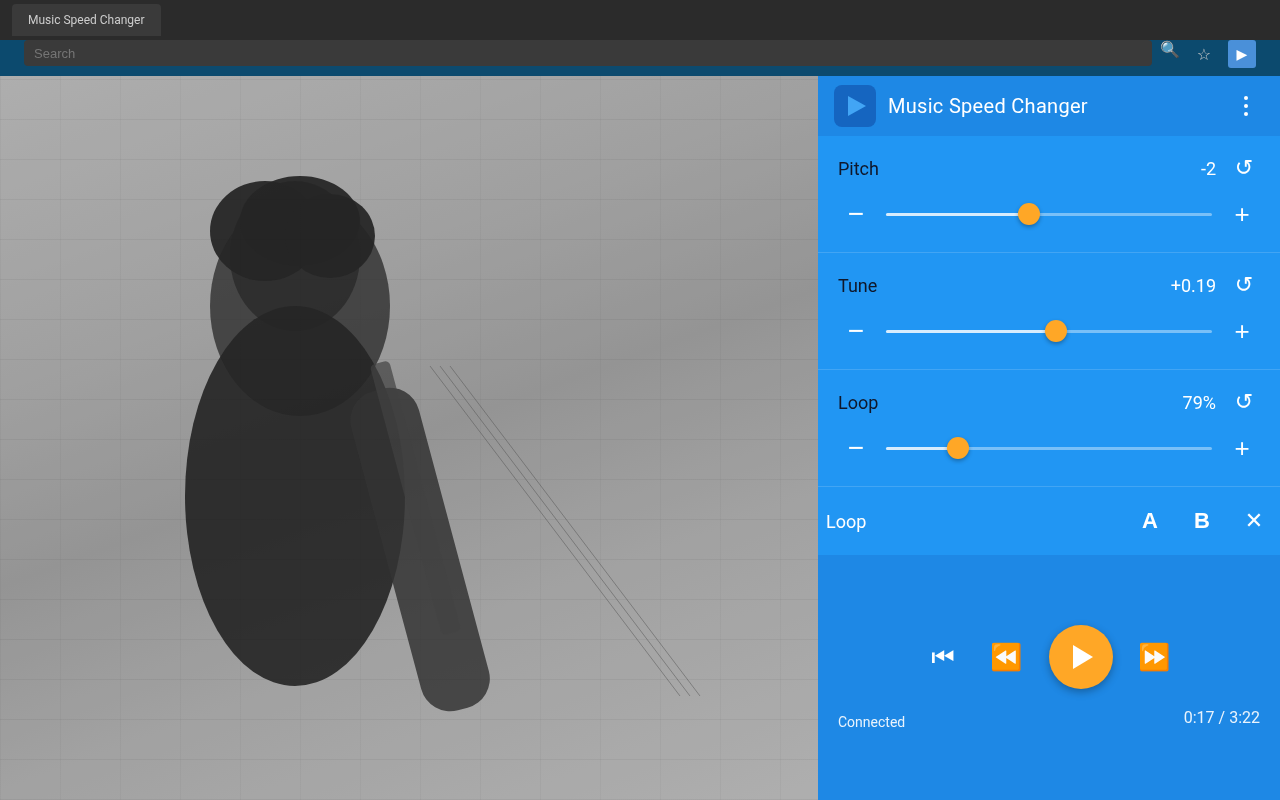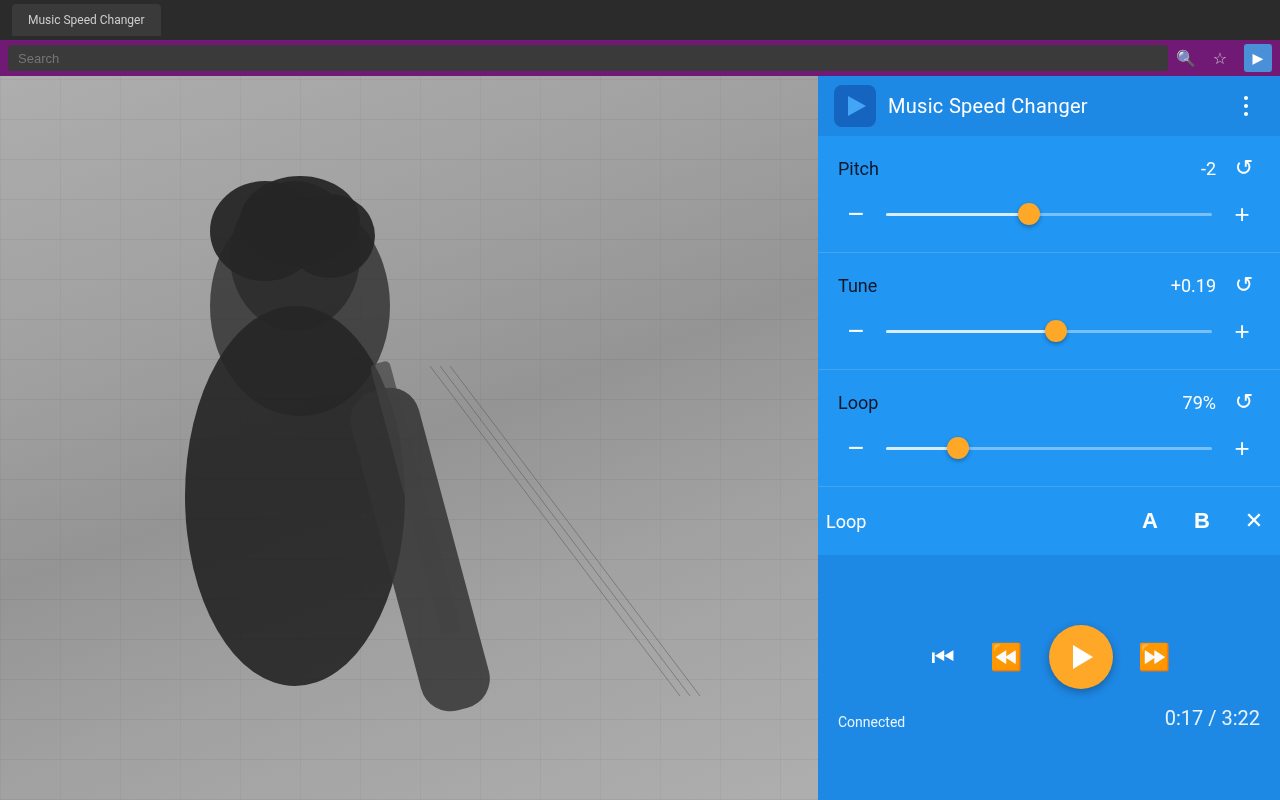--- a/index.html
+++ b/index.html
@@ -24,24 +24,24 @@
       gap: 8px;
       position: absolute;
       top: 0;
       left: 0;
       z-index: 10;
     }
 
     .address-bar-row {
       width: 100%;
       height: 36px;
-      background: #701a75;
-      display: flex;
-      align-items: center;
-      padding: 0 8px;
+      background: #0c4a6e;
+      display: flex;
+      align-items: flex-start;
+      padding: 0 24px;
       position: absolute;
       top: 40px;
       left: 0;
       z-index: 10;
     }
 
     .address-input {
       flex: 1;
       background: #3a3a3a;
       border: none;
@@ -388,21 +388,21 @@
       padding: 0 4px;
     }
 
     .status-text {
       font-size: 14px;
       color: rgba(255,255,255,0.9);
       margin-top: 9px;
     }
 
     .time-text {
-      font-size: 20px;
+      font-size: 16px;
       color: rgba(255,255,255,0.9);
       text-align: center;
     }
     .icon-reset::before { content: '↺'; font-size: 22px; }
   </style>
 </head>
 <body>
 
 <div class="browser-chrome">
   <div style="flex:1; display:flex; align-items:center;">

